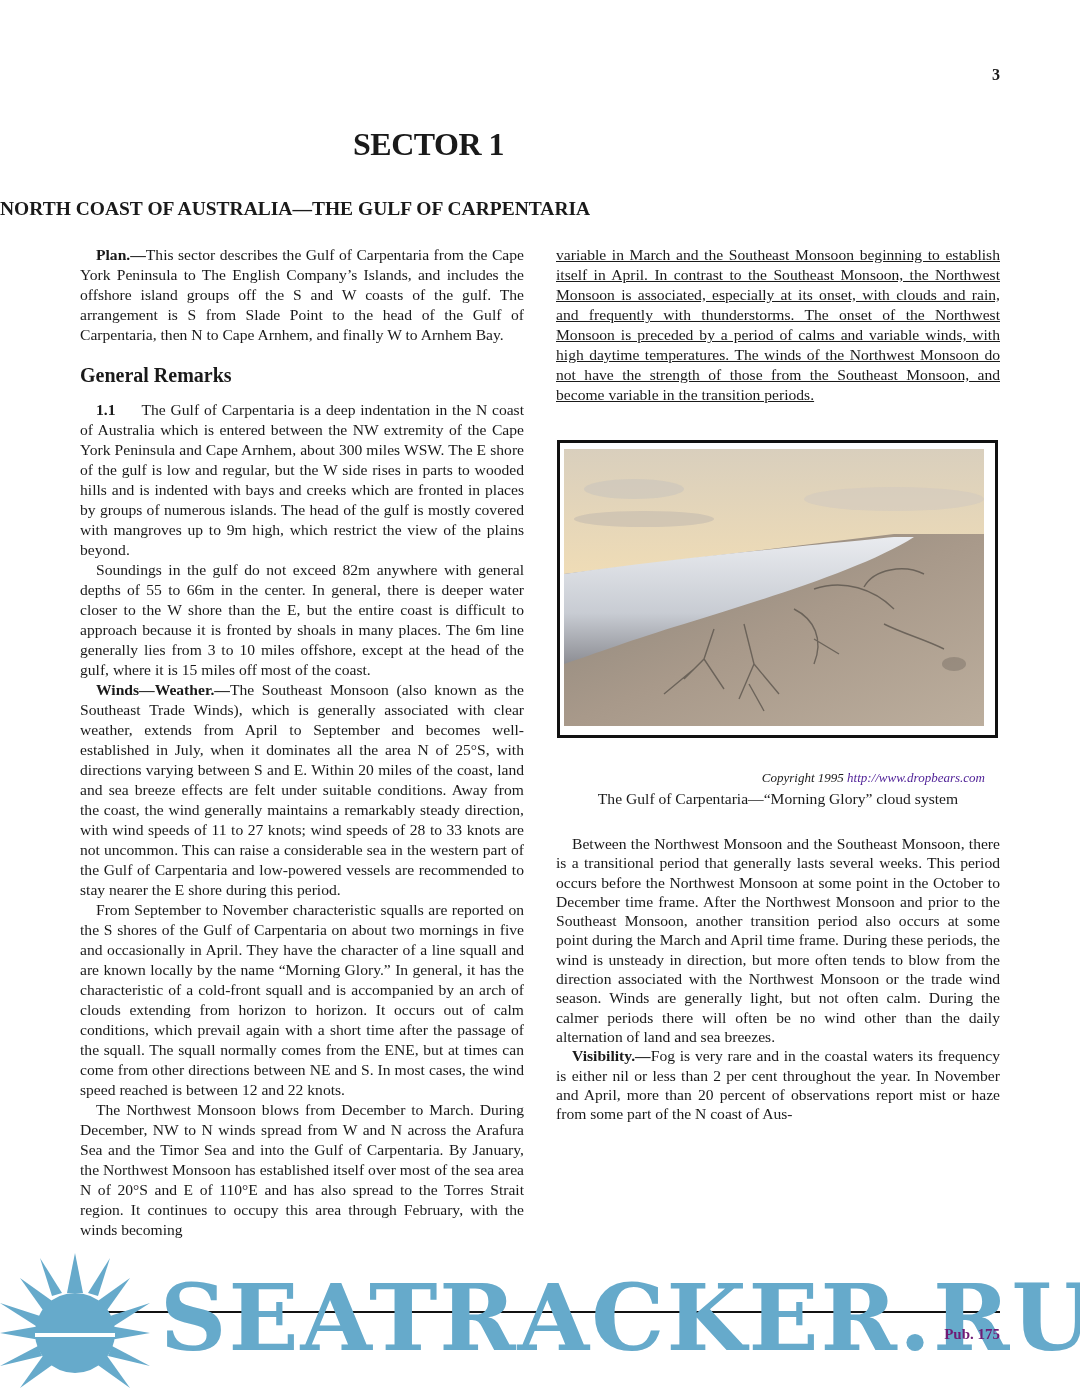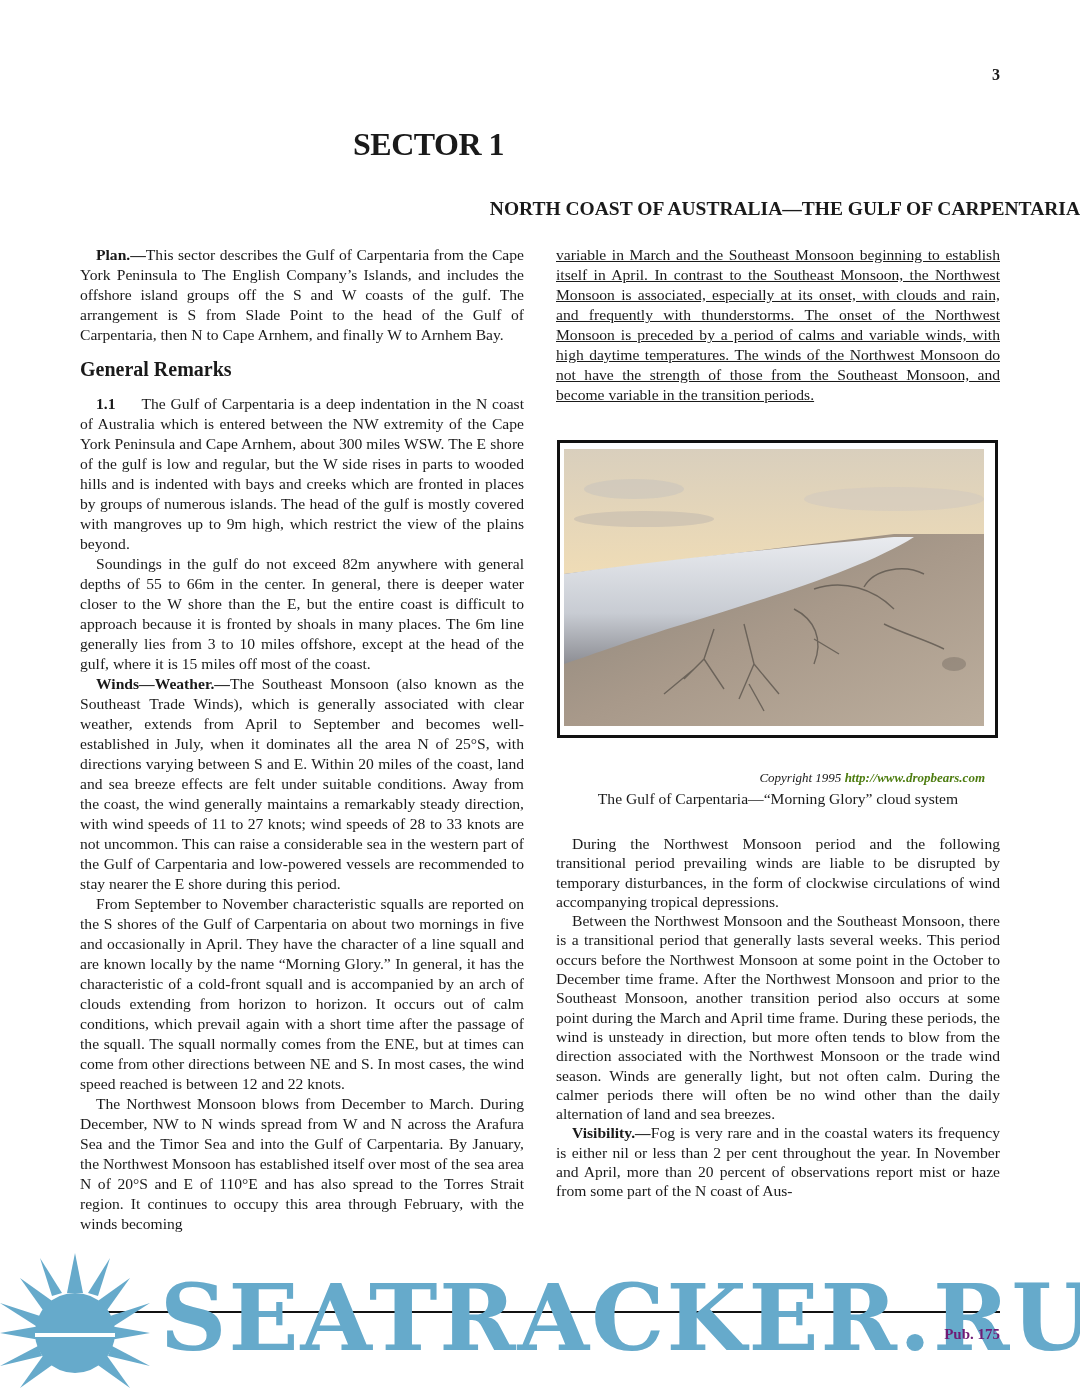--- a/index.html
+++ b/index.html
@@ -1,38 +1,38 @@
 <!DOCTYPE html>
 <html><head>
   <meta charset="utf-8">
   <style>
     * { margin: 0; padding: 0; box-sizing: border-box; }
     html, body { width: 1080px; height: 1397px; background: #ffffff; overflow: hidden; }
     body { position: relative; font-family: "Liberation Serif", "DejaVu Serif", serif; color: #1a1a1a; }
 
     .page-number { position: absolute; top: 66px; right: 80px; font-size: 16px; font-weight: bold; }
     .sector-title { position: absolute; top: 126px; left: 0; width: 857px; text-align: center; font-size: 32px; font-weight: bold; letter-spacing: -0.5px; }
-    .sector-subtitle { position: absolute; top: 198px; left: 0; width: 1080px; text-align: right; font-size: 19.5px; font-weight: bold; }
+    .sector-subtitle { position: absolute; top: 198px; left: 0; width: 1080px; text-align: left; font-size: 19.5px; font-weight: bold; }
 
     .col { position: absolute; top: 245px; width: 444px; font-size: 15.6px; line-height: 20px; text-align: justify; }
     .col-left { left: 80px; }
     .col-right { left: 556px; text-decoration: underline; }
 
     .para { text-indent: 16px; }
     .para.noindent { text-indent: 0; }
     .run-in { font-weight: bold; }
     .sect-num { font-weight: bold; margin-right: 26px; }
-    .heading { font-size: 20px; font-weight: bold; margin-top: 14px; margin-bottom: 15px; text-indent: 0; }
+    .heading { font-size: 20px; font-weight: bold; margin-top: 20px; margin-bottom: 15px; text-indent: 0; }
 
     .figure-frame { position: absolute; left: 557px; top: 440px; width: 441px; height: 298px; border: 3px solid #111; background: #fff; }
     .figure-photo { position: absolute; left: 4px; top: 6px; width: 420px; height: 277px; overflow: hidden; }
     .figure-photo svg { width: 100%; height: 100%; display: block; }
 
     .copyright { position: absolute; top: 770px; right: 95px; font-size: 13px; font-style: italic; }
-    .copyright .link { color: #4d7c0f; font-weight: bold; }
+    .copyright .link { color: #4c1d95; }
     .caption { position: absolute; top: 790px; left: 556px; width: 444px; text-align: center; font-size: 15.6px; font-weight: normal; }
 
     .col-right-lower { position: absolute; top: 834px; left: 556px; width: 444px; font-size: 15.6px; line-height: 19.3px; text-align: justify; }
 
     .footer-rule { position: absolute; top: 1311px; left: 80px; width: 920px; height: 2px; background: #111; }
     .pub-label { position: absolute; top: 1326px; right: 80px; font-size: 15px; font-weight: bold; color: #701a75; z-index: 3; }
 
     .watermark { position: absolute; left: 0; top: 1238px; width: 1080px; height: 159px; z-index: 2; pointer-events: none; }
     .watermark-text { position: absolute; left: 160px; top: 1272px; font-family: "DejaVu Serif", serif; font-weight: bold; font-size: 92px; letter-spacing: 2px; color: #66aacb; line-height: 1; z-index: 2; pointer-events: none; }
   </style>
@@ -101,21 +101,20 @@
     </svg>
   </div>
 </div>
 
 <div class="copyright">
   <span>Copyright 1995 </span><span class="link">http://www.dropbears.com</span>
 </div>
 <div class="caption">The Gulf of Carpentaria—“Morning Glory” cloud system</div>
 
 <div class="col-right-lower">
-  <p class="para">During the Northwest Monsoon period and the following transitional period prevailing winds are liable to be disrupted by temporary disturbances, in the form of clockwise circulations of wind accompanying tropical depressions.</p>
   <p class="para">Between the Northwest Monsoon and the Southeast Monsoon, there is a transitional period that generally lasts several weeks. This period occurs before the Northwest Monsoon at some point in the October to December time frame. After the Northwest Monsoon and prior to the Southeast Monsoon, another transition period also occurs at some point during the March and April time frame. During these periods, the wind is unsteady in direction, but more often tends to blow from the direction associated with the Northwest Monsoon or the trade wind season. Winds are generally light, but not often calm. During the calmer periods there will often be no wind other than the daily alternation of land and sea breezes.</p>
   <p class="para">
     <span class="run-in">Visibility.—</span><span>Fog is very rare and in the coastal waters its frequency is either nil or less than 2 per cent throughout the year. In November and April, more than 20 percent of observations report mist or haze from some part of the N coast of Aus-</span>
   </p>
 </div>
 
 <div class="footer-rule"></div>
 <div class="pub-label">Pub. 175</div>
 
 <svg class="watermark" viewBox="0 0 1080 159">

